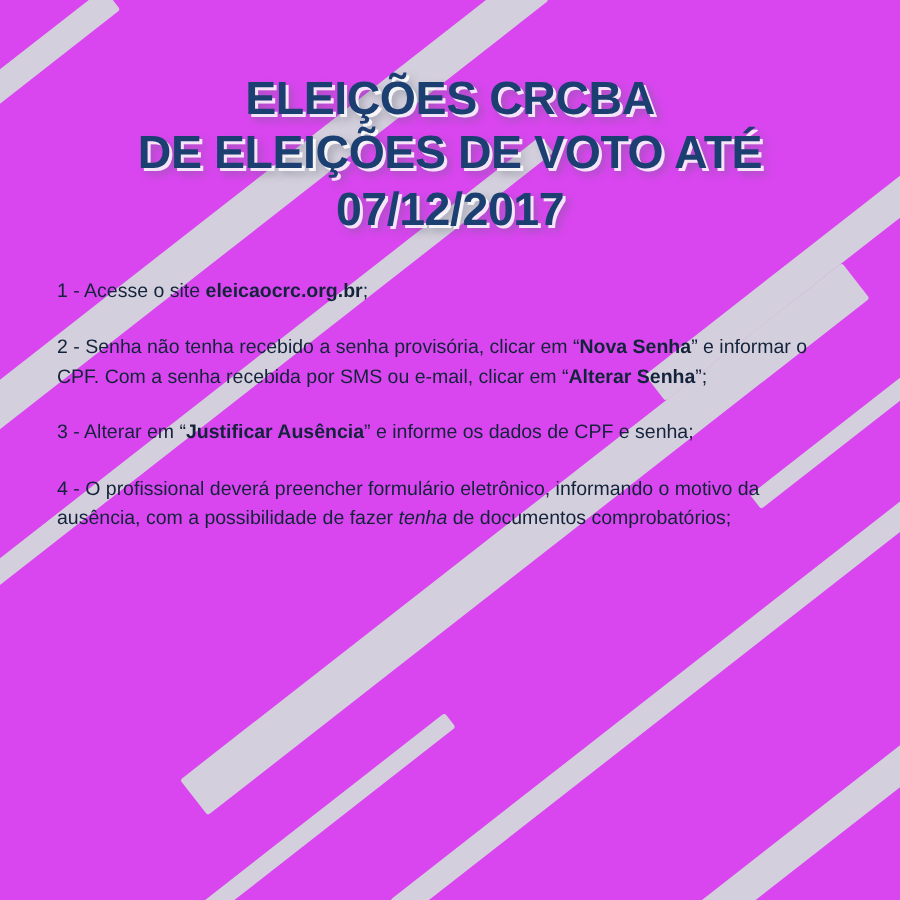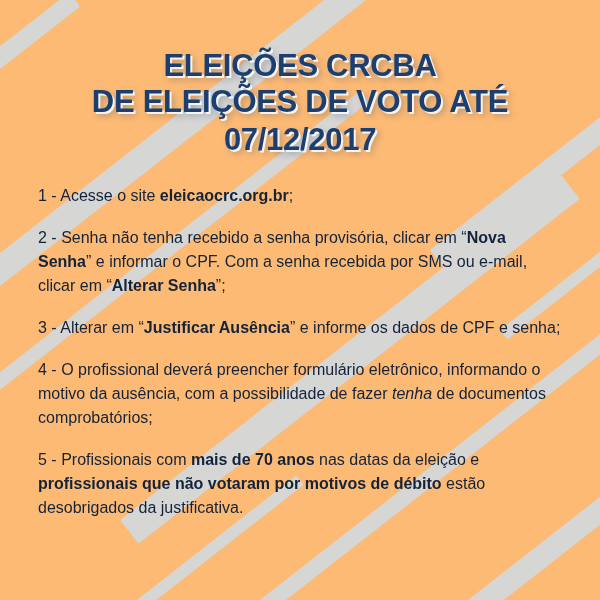--- a/index.html
+++ b/index.html
@@ -10,21 +10,21 @@
     width: 600px;
     height: 600px;
     font-family: "Liberation Sans", sans-serif;
     background: #ffffff;
     overflow: hidden;
   }
   .poster {
     position: relative;
     width: 600px;
     height: 600px;
-    background: #fdba74;
+    background: #d946ef;
     overflow: hidden;
   }
   
   .stripes {
     position: absolute;
     inset: 0;
     overflow: hidden;
   }
   .stripes span {
     position: absolute;
@@ -59,21 +59,21 @@
     line-height: 1.16;
     letter-spacing: -0.3px;
     text-shadow: 2px 2px 0 rgba(255,255,255,.85), 4px 4px 6px rgba(90,100,115,.45);
   }
   .title .line { display: block; white-space: nowrap; }
   .title .date { display: block; margin-top: 2px; }
 
   .steps {
     margin-top: 26px;
     color: #13233b;
-    font-size: 16px;
+    font-size: 13px;
     line-height: 1.5;
   }
   .step {
     margin: 0 0 18px 0;
     padding: 0 4px;
   }
   .step:last-child { margin-bottom: 0; }
   b { font-weight: bold; }
   i { font-style: italic; }
 </style>
@@ -118,20 +118,16 @@
       <p class="step">
         <span>3 -</span>
         <span>Alterar em “</span><b>Justificar Ausência</b><span>” e informe os dados de CPF e senha;</span>
       </p>
 
       <p class="step">
         <span>4 -</span>
         <span>O profissional deverá preencher formulário eletrônico, informando o motivo da ausência, com a possibilidade de fazer </span><i>tenha</i><span> de documentos comprobatórios;</span>
       </p>
 
-      <p class="step">
-        <span>5 -</span>
-        <span>Profissionais com </span><b>mais de 70 anos</b><span> nas datas da eleição e </span><b>profissionais que não votaram por motivos de débito</b><span> estão desobrigados da justificativa.</span>
-      </p>
 
     </div>
   </div>
 </div>
 
 </body></html>

